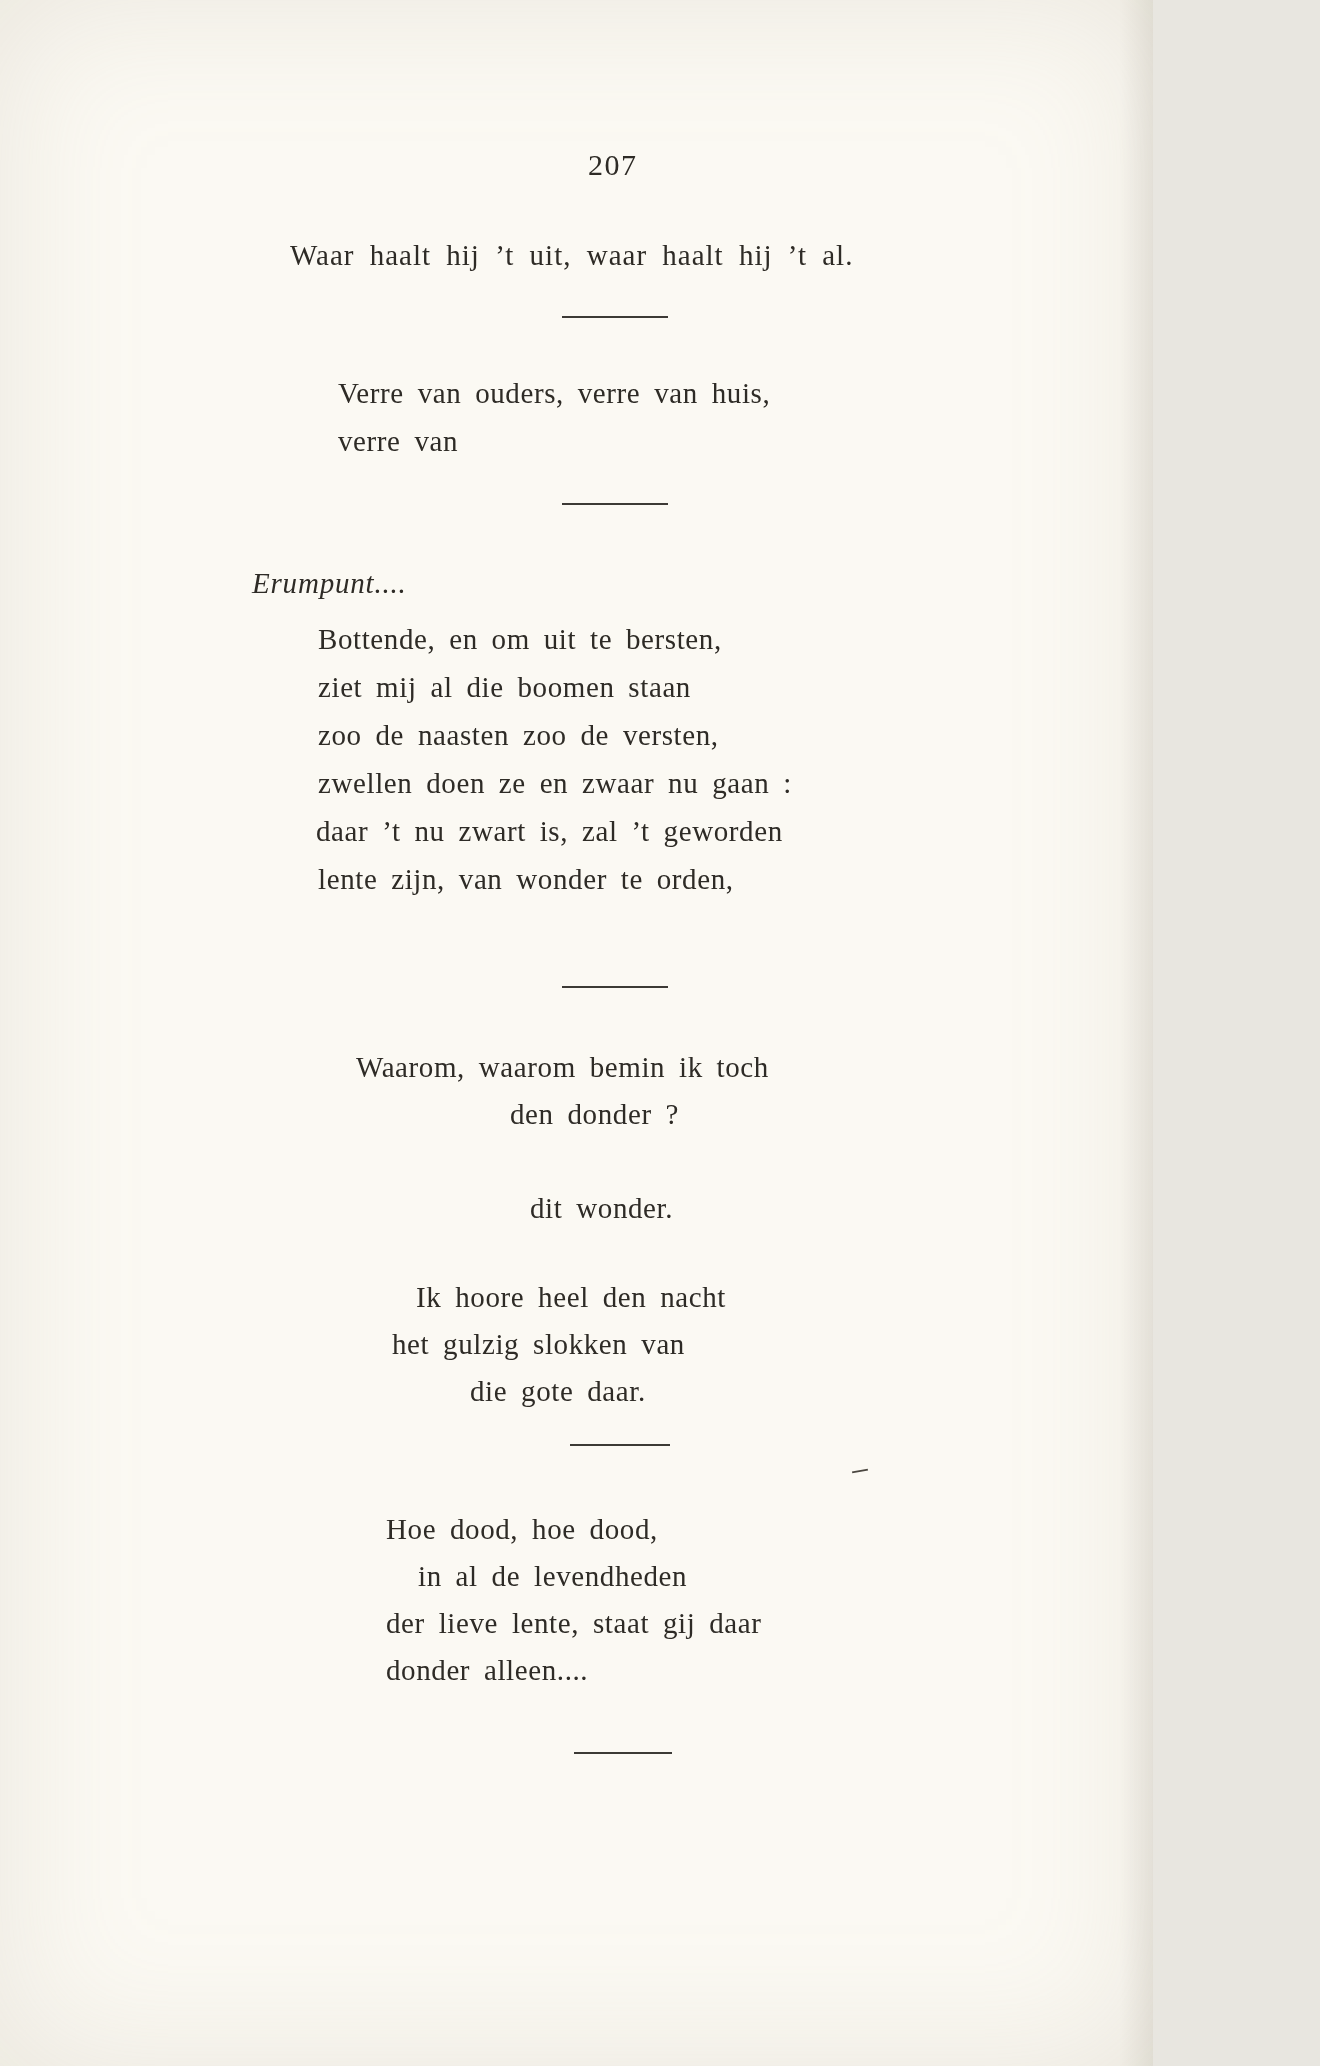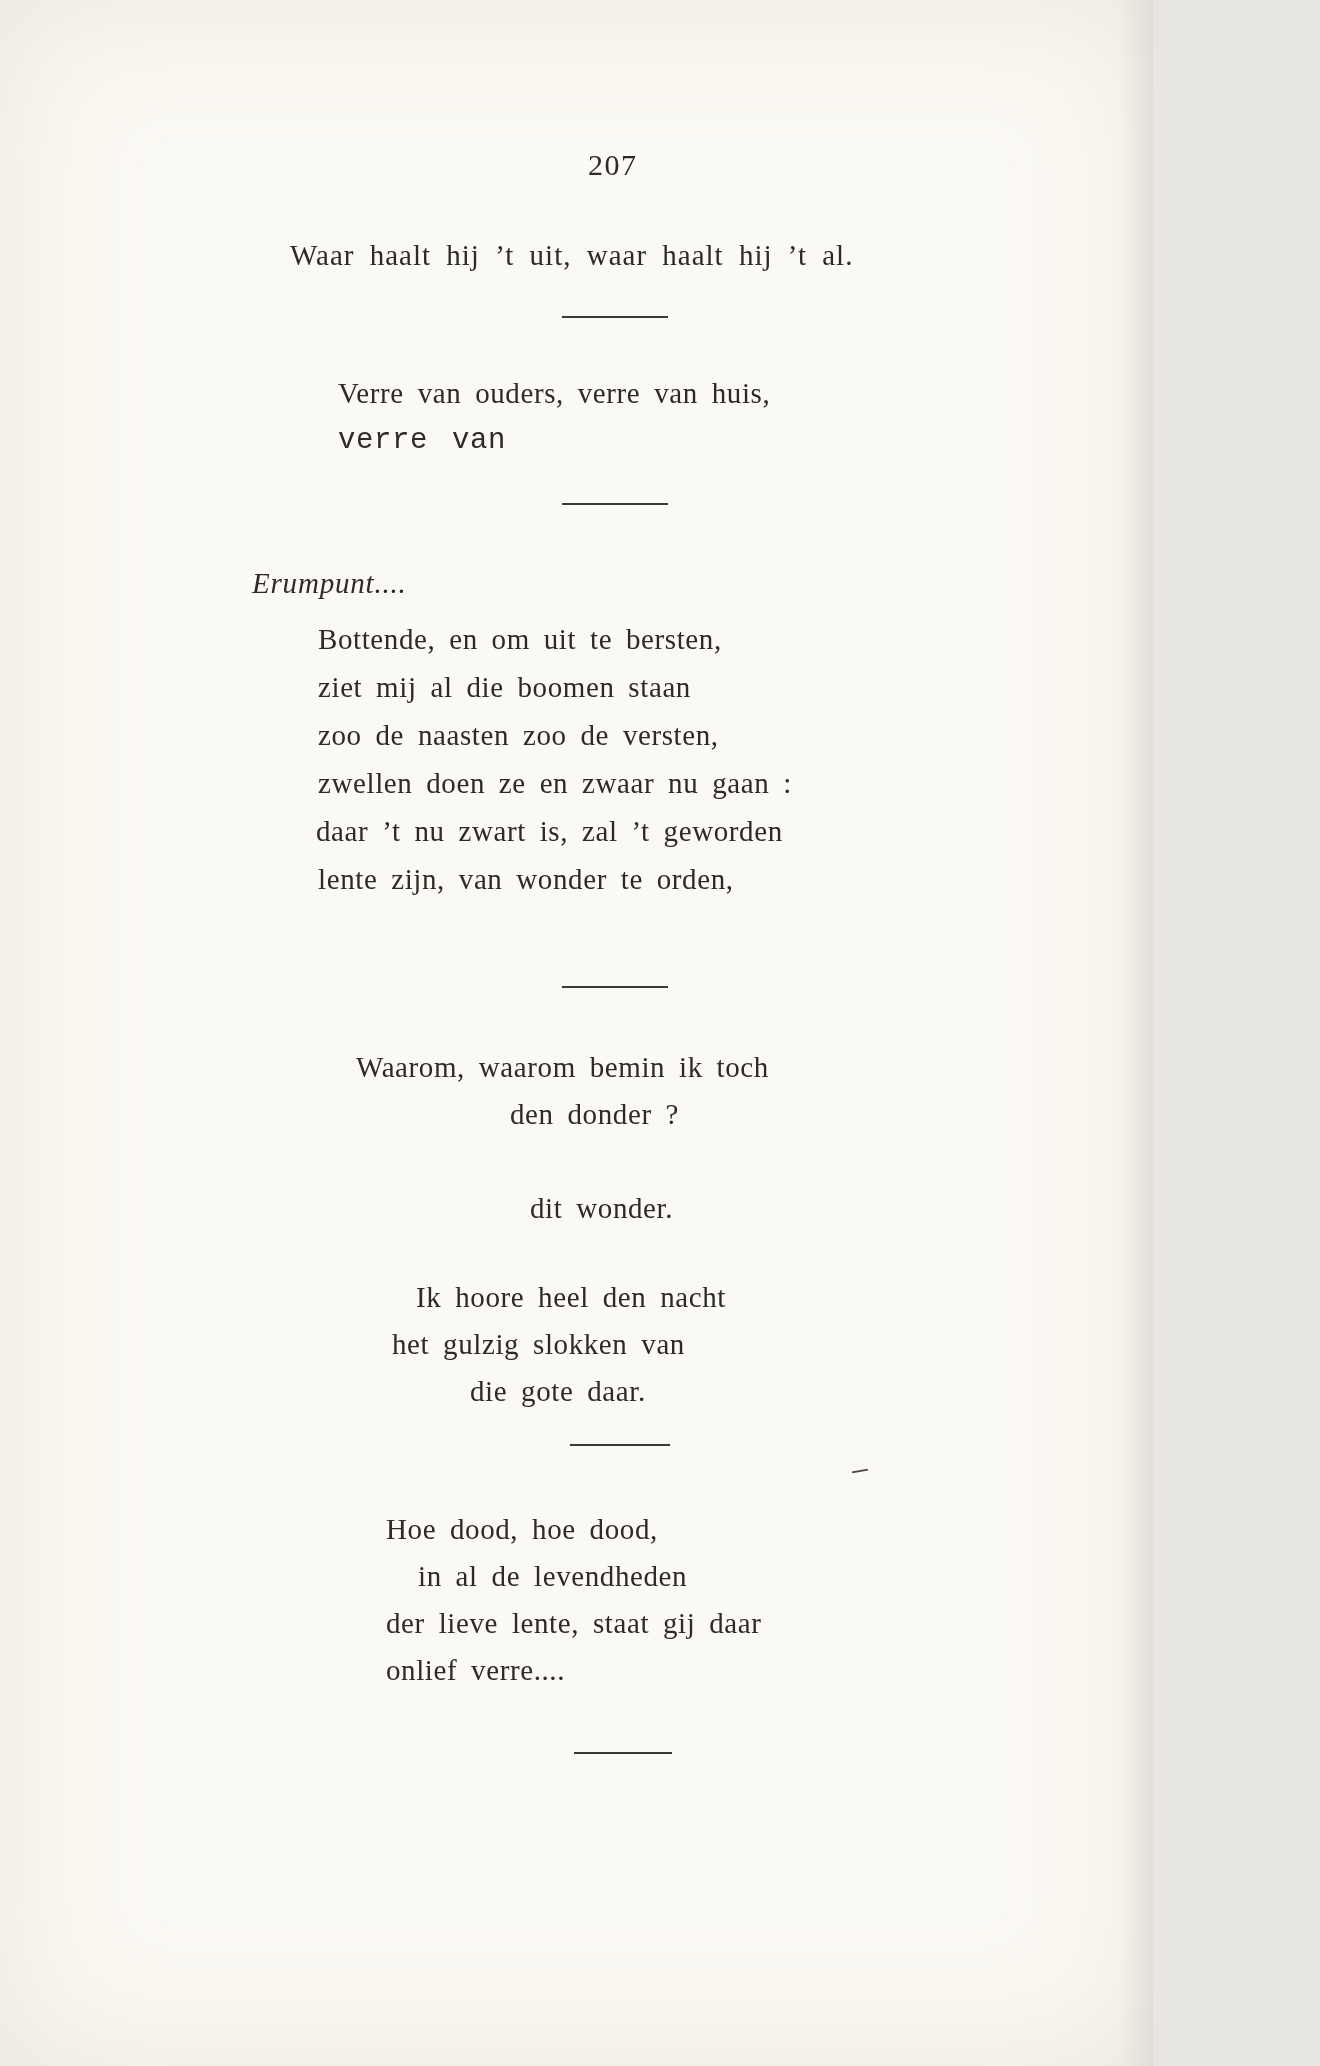--- a/index.html
+++ b/index.html
@@ -44,21 +44,21 @@
 
 <main class="page">
 
   <div class="tl page-num" style="left:588px;top:148px;">207</div>
 
   <div class="tl wide" style="left:290px;top:238px;">Waar haalt hij ’t uit, waar haalt hij ’t al.</div>
 
   <div class="rule" style="left:562px;top:316px;width:106px;"></div>
 
   <div class="tl st" style="left:338px;top:376px;">Verre van ouders, verre van huis,</div>
-  <div class="tl st" style="left:338px;top:424px;font-family:Liberation Mono, monospace;">verre van</div>
+  <div class="tl st" style="left:338px;top:424px;">verre van</div>
 
   <div class="rule" style="left:562px;top:503px;width:106px;"></div>
 
   <div class="tl italic" style="left:252px;top:566px;">Erumpunt....</div>
   <div class="tl st" style="left:318px;top:622px;">Bottende, en om uit te bersten,</div>
   <div class="tl st" style="left:318px;top:670px;">ziet mij al die boomen staan</div>
   <div class="tl st" style="left:318px;top:718px;">zoo de naasten zoo de versten,</div>
   <div class="tl st" style="left:318px;top:766px;">zwellen doen ze en zwaar nu gaan :</div>
   <div class="tl st" style="left:316px;top:814px;">daar ’t nu zwart is, zal ’t geworden</div>
   <div class="tl st" style="left:318px;top:862px;">lente zijn, van wonder te orden,</div>
@@ -73,21 +73,21 @@
   <div class="tl st" style="left:392px;top:1327px;">het gulzig slokken van</div>
   <div class="tl st" style="left:470px;top:1374px;">die gote daar.</div>
 
   <div class="rule" style="left:570px;top:1444px;width:100px;"></div>
 
   <div class="stray" style="left:852px;top:1470px;"></div>
 
   <div class="tl st" style="left:386px;top:1512px;">Hoe dood, hoe dood,</div>
   <div class="tl st" style="left:418px;top:1559px;">in al de levendheden</div>
   <div class="tl st" style="left:386px;top:1606px;">der lieve lente, staat gij daar</div>
-  <div class="tl st" style="left:386px;top:1653px;">onlief verre....</div>
+  <div class="tl st" style="left:386px;top:1653px;">donder alleen....</div>
 
   <div class="rule" style="left:574px;top:1752px;width:98px;"></div>
 
   <div class="tick" style="left:1303px;top:6px;"></div>
   <div class="tick" style="left:1301px;top:52px;"></div>
   <div class="tick faint" style="left:1304px;top:100px;"></div>
   <div class="tick" style="left:1302px;top:152px;"></div>
   <div class="tick" style="left:1305px;top:205px;"></div>
   <div class="tick faint" style="left:1302px;top:257px;"></div>
   <div class="tick" style="left:1300px;top:309px;"></div>

